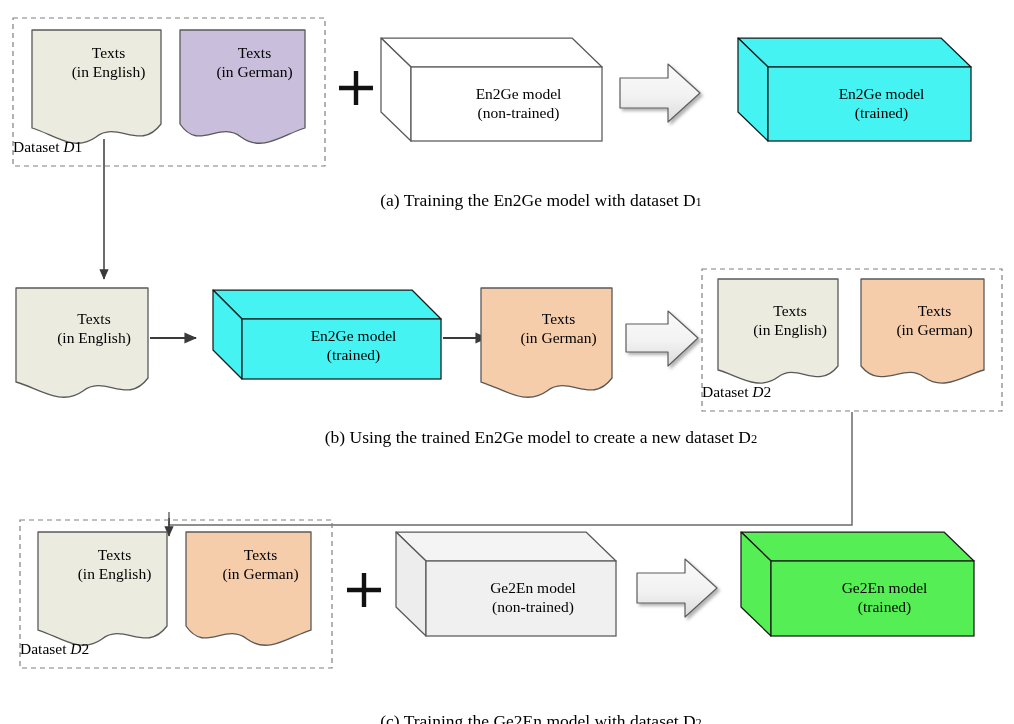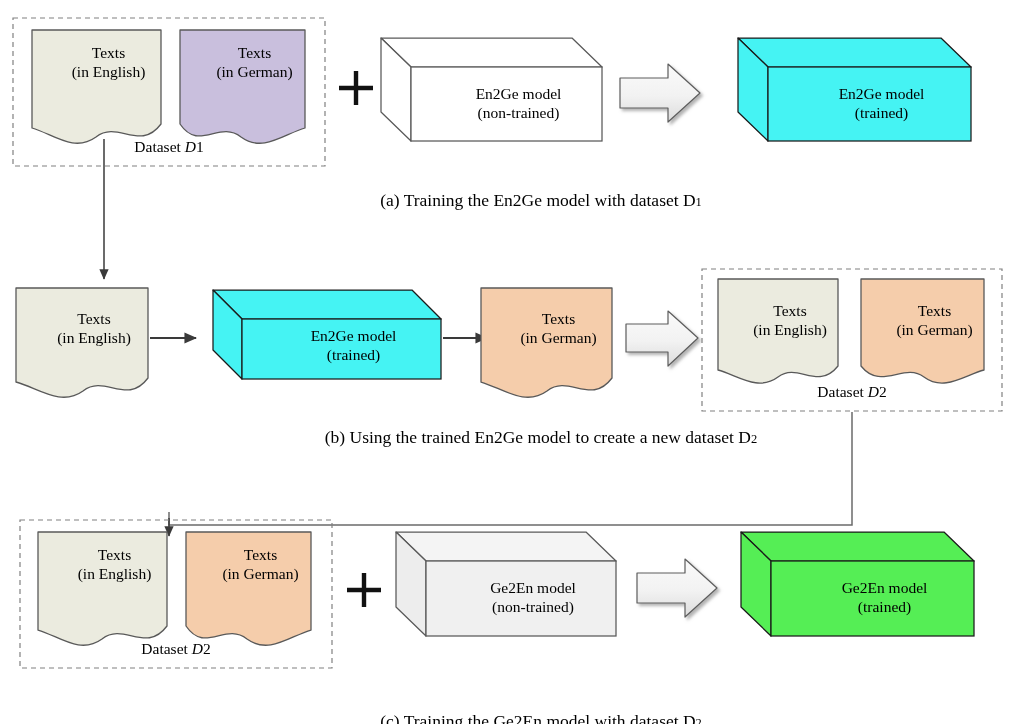--- a/index.html
+++ b/index.html
@@ -4,21 +4,21 @@
 <style>
   html,body{margin:0;padding:0;background:#ffffff;}
   body{width:1014px;height:724px;position:relative;overflow:hidden;
        font-family:"Liberation Serif","DejaVu Serif",serif;color:#000;}
   #stage{position:absolute;left:0;top:0;width:1014px;height:724px;}
   svg.layer{position:absolute;left:0;top:0;width:1014px;height:724px;overflow:visible;}
   .lbl{position:absolute;text-align:center;line-height:1.22;font-size:15.5px;
        color:#000;pointer-events:none;white-space:nowrap;padding-left:12px;}
   .ital{font-style:italic;}
   .caption{position:absolute;width:1014px;text-align:center;font-size:17.5px;padding-left:34px;}
-  .dsname{position:absolute;text-align:center;font-size:15.5px;}
+  .dsname{position:absolute;font-size:15.5px;}
 </style>
 </head>
 <body>
 
 <div id="stage">
 
   <svg class="layer" viewBox="0 0 1014 724">
     <defs>
       <linearGradient id="blockArrowGrad" x1="0" y1="0" x2="0" y2="1">
         <stop offset="0%" stop-color="#FAFAFA"></stop>

